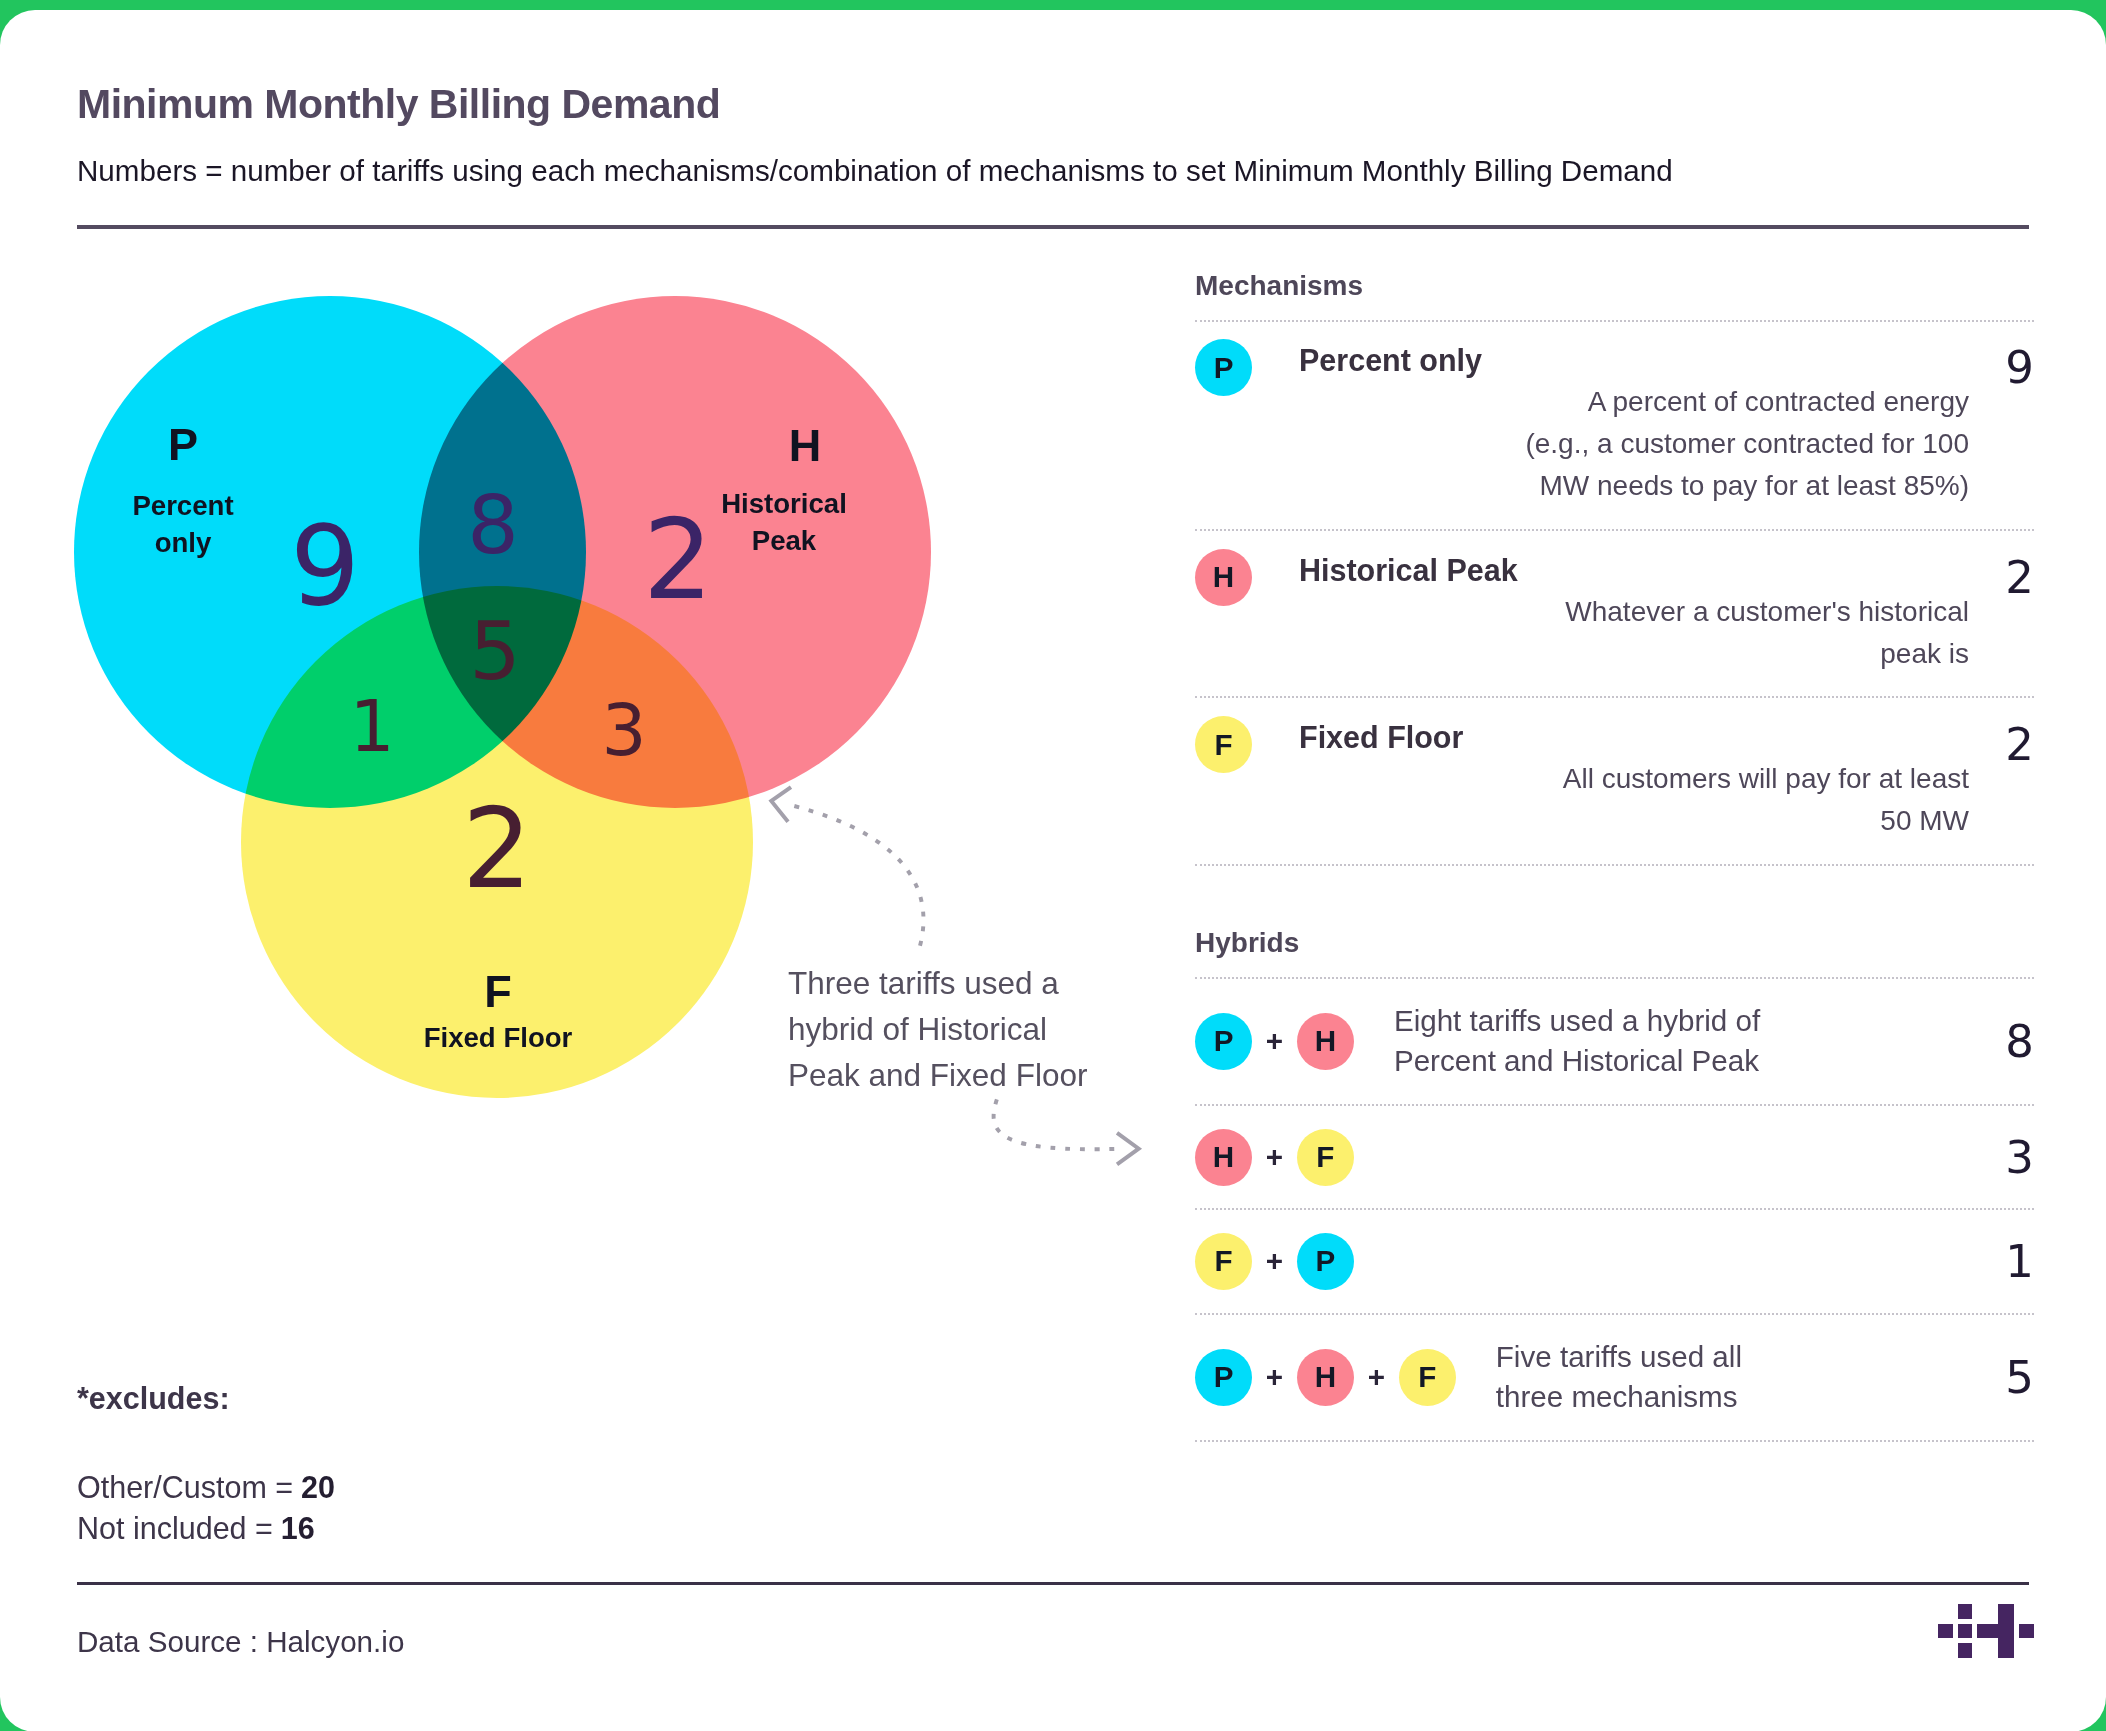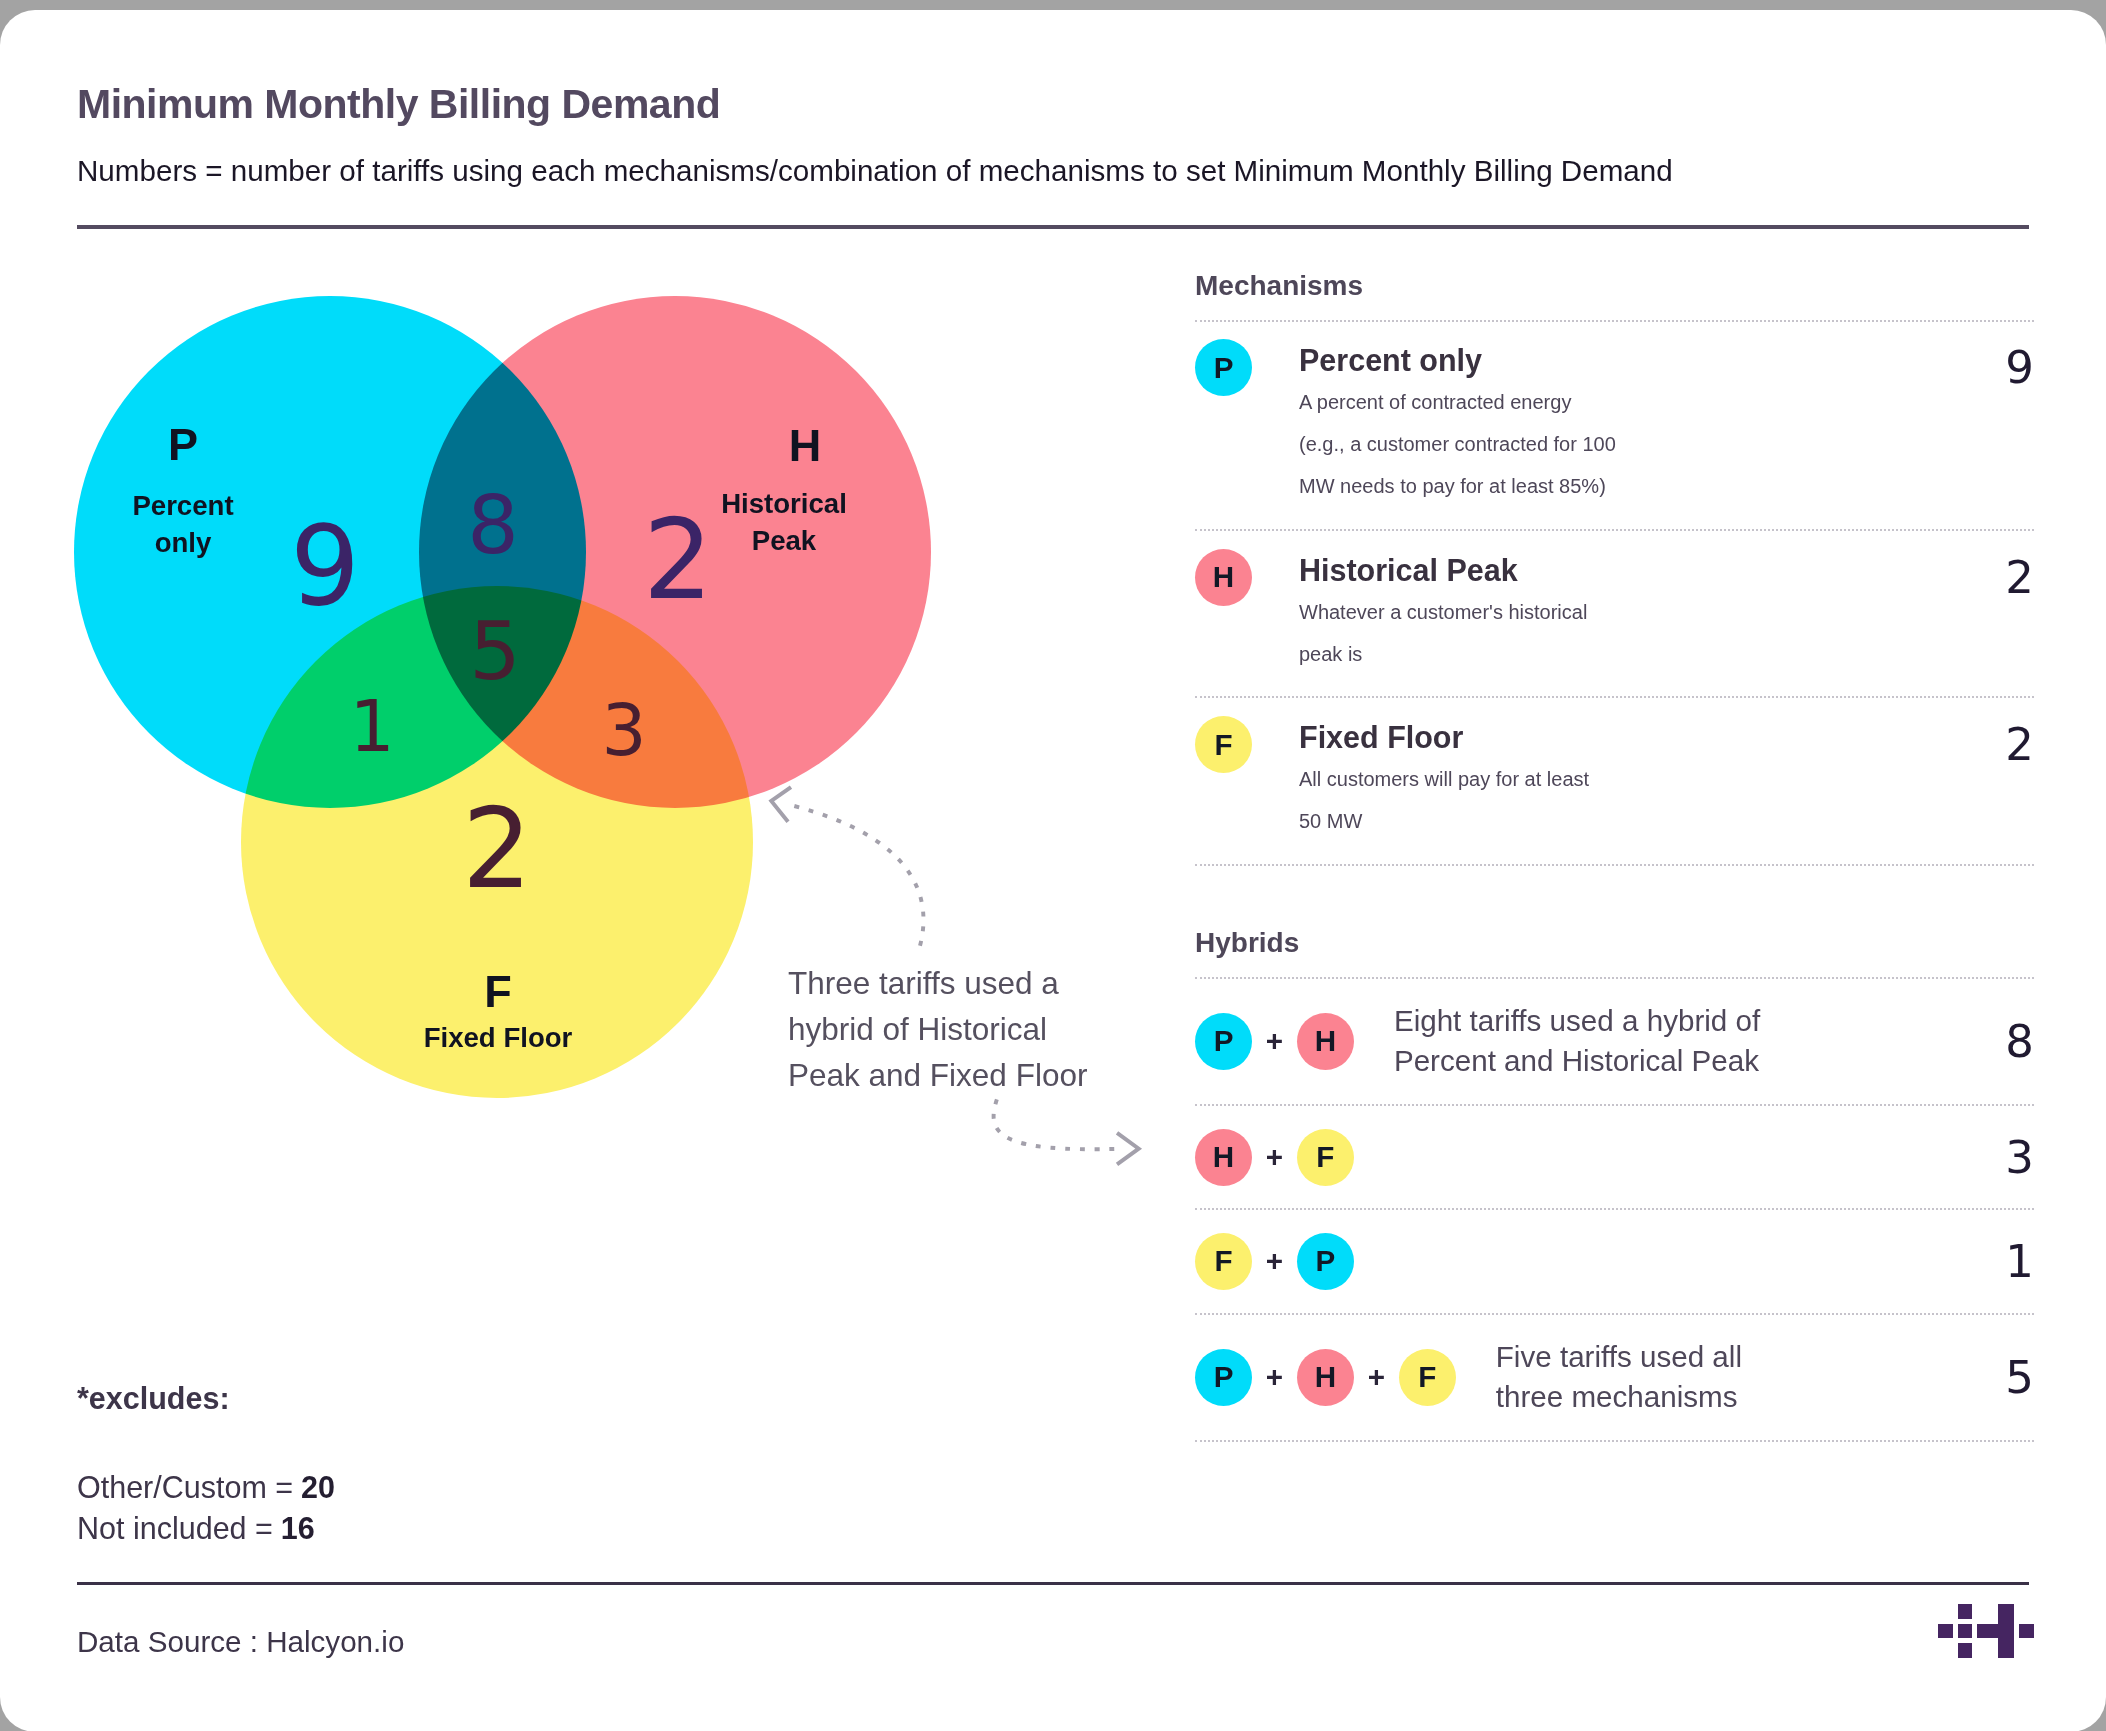--- a/index.html
+++ b/index.html
@@ -1,16 +1,16 @@
 <!DOCTYPE html>
 <html><head>
 <meta charset="utf-8">
 <style>
   html,body{margin:0;padding:0;background:#000;}
-  .stage{position:relative;width:2106px;height:1732px;background:#a3a3a3;overflow:hidden;
+  .stage{position:relative;width:2106px;height:1732px;background:#22c55e;overflow:hidden;
          font-family:"Liberation Sans",sans-serif;}
   .card{position:absolute;left:0;right:0;top:9.9px;bottom:0;background:#fff;border-radius:35px;}
 
   
   .title{position:absolute;left:77px;top:81px;font-size:41px;font-weight:700;color:#534960;letter-spacing:-0.5px;}
   .subtitle{position:absolute;left:77px;top:154px;font-size:29.6px;color:#1b1626;}
   .top-rule{position:absolute;left:77px;right:77px;top:225px;height:3.9px;background:#544b60;}
 
   
   .venn{position:absolute;left:0;top:0;width:1182px;height:1281px;isolation:isolate;}
@@ -36,21 +36,21 @@
   
   .panel{position:absolute;left:1195px;top:270px;width:839px;}
   .panel-heading{font-size:28px;color:#4e4759;margin:0 0 17.7px 0;font-weight:700;}
   .dotted{border-top:2px dotted #c6c3cb;height:0;}
   .mrow{display:flex;padding:17.7px 0 21.7px 0;border-bottom:2px dotted #c6c3cb;}
   .badge-col{width:104px;flex:0 0 104px;}
   .badge{width:57px;height:57px;border-radius:50%;display:flex;align-items:center;justify-content:center;
          font-size:29.6px;font-weight:700;color:#121826;}
   .mtext{flex:1;}
   .mtitle{font-size:30.5px;font-weight:700;color:#39313f;line-height:42px;}
-  .mdesc{font-size:20px;color:#4e4759;line-height:42px;white-space:pre-line;}
+  .mdesc{font-size:28px;color:#4e4759;line-height:42px;white-space:pre-line;text-align:right;}
   .mval{width:65px;flex:0 0 65px;text-align:right;font-family:"DejaVu Sans",sans-serif;
         font-size:45px;color:#201a31;padding-top:2px;}
   .hybrids-block{margin-top:61px;}
   .hrow{display:flex;align-items:center;padding:22.7px 0;border-bottom:2px dotted #c6c3cb;}
   .hbadges{display:flex;align-items:center;}
   .plus{font-size:29.6px;font-weight:700;color:#2a2438;margin:0 13.8px;}
   .hnote{flex:1;margin-left:40px;font-size:29.6px;line-height:40px;color:#4e4759;white-space:pre-line;}
   .hval{width:65px;flex:0 0 65px;text-align:right;font-family:"DejaVu Sans",sans-serif;
         font-size:45px;color:#201a31;}
 

